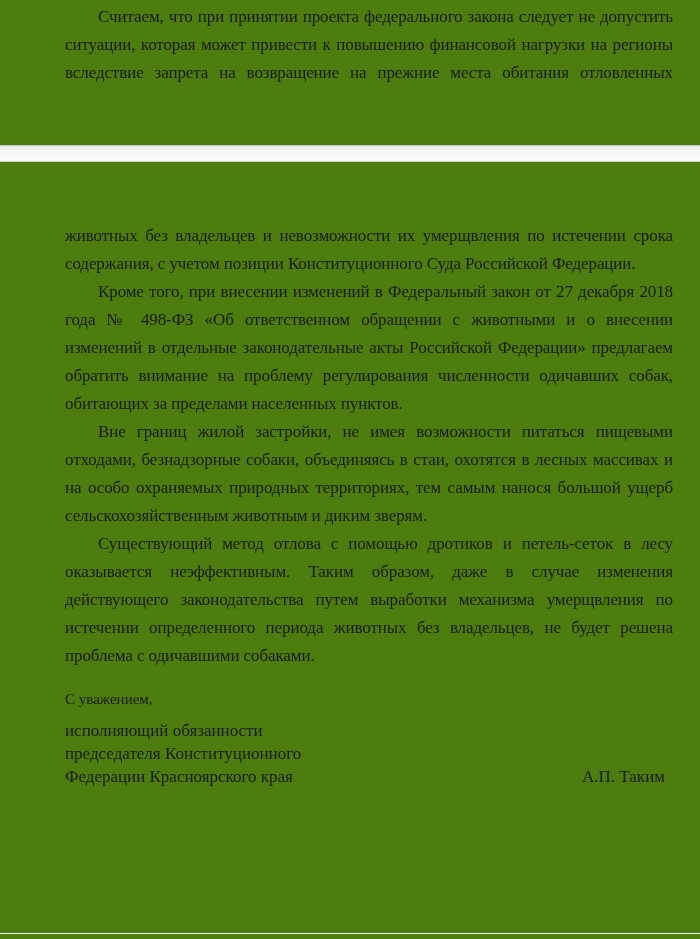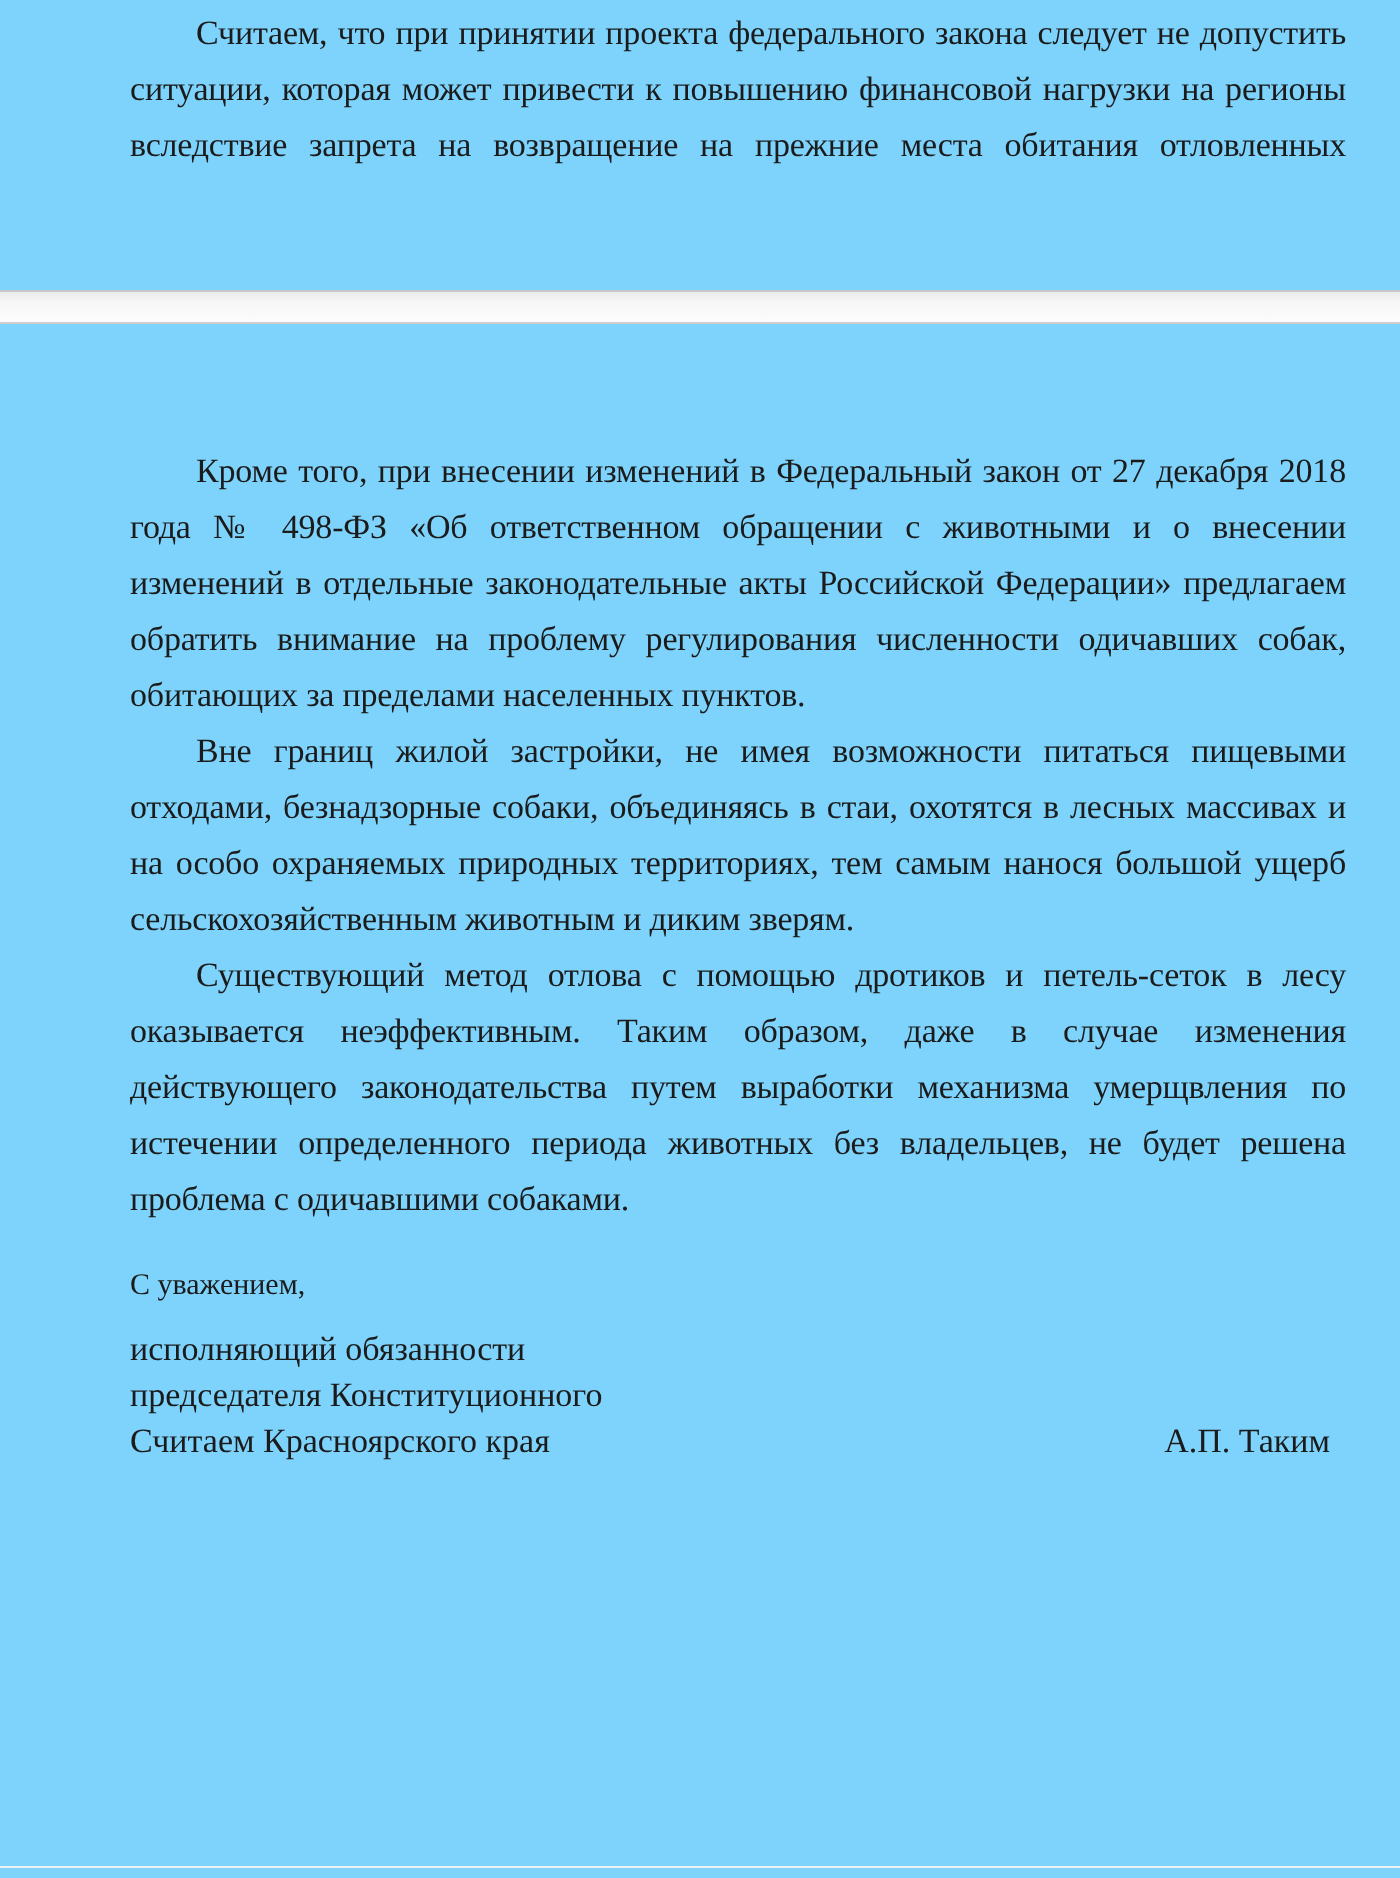--- a/index.html
+++ b/index.html
@@ -13,21 +13,21 @@
     color: #1b1b1b;
   }
   .viewer {
     width: 700px;
     height: 939px;
     position: relative;
     background: #ffffff;
   }
   .page {
     box-sizing: border-box;
-    background: #7dd3fc;
+    background: #4d7c0f;
     padding-left: 65px;
     padding-right: 27px;
   }
   .page-1 {
     height: 145px;
     padding-top: 3px;
   }
   .page-2 {
     height: 777px;
     padding-top: 60px;
@@ -91,31 +91,32 @@
 
 <div class="viewer">
 
   <section class="page page-1">
     <p class="para cont">Считаем, что при принятии проекта федерального закона следует не допустить ситуации, которая может привести к повышению финансовой нагрузки на регионы вследствие запрета на возвращение на прежние места обитания отловленных</p>
   </section>
 
   <div class="page-gap"></div>
 
   <section class="page page-2">
+    <p class="para no-indent">животных без владельцев и невозможности их умерщвления по истечении срока содержания, с учетом позиции Конституционного Суда Российской Федерации.</p>
     <p class="para">Кроме того, при внесении изменений в Федеральный закон от 27 декабря 2018 года № 498-ФЗ «Об ответственном обращении с животными и о внесении изменений в отдельные законодательные акты Российской Федерации» предлагаем обратить внимание на проблему регулирования численности одичавших собак, обитающих за пределами населенных пунктов.</p>
     <p class="para">Вне границ жилой застройки, не имея возможности питаться пищевыми отходами, безнадзорные собаки, объединяясь в стаи, охотятся в лесных массивах и на особо охраняемых природных территориях, тем самым нанося большой ущерб сельскохозяйственным животным и диким зверям.</p>
     <p class="para">Существующий метод отлова с помощью дротиков и петель-сеток в лесу оказывается неэффективным. Таким образом, даже в случае изменения действующего законодательства путем выработки механизма умерщвления по истечении определенного периода животных без владельцев, не будет решена проблема с одичавшими собаками.</p>
 
     <p class="closing">С уважением,</p>
 
     <div class="sig-row">
       <div class="sig-left">
         <div>исполняющий обязанности</div>
         <div>председателя Конституционного</div>
-        <div>Считаем Красноярского края</div>
+        <div>Федерации Красноярского края</div>
       </div>
       <div class="sig-name">А.П. Таким</div>
     </div>
 
     <div class="bottom-edge"></div>
   </section>
 
 </div>
 
 </body></html>

